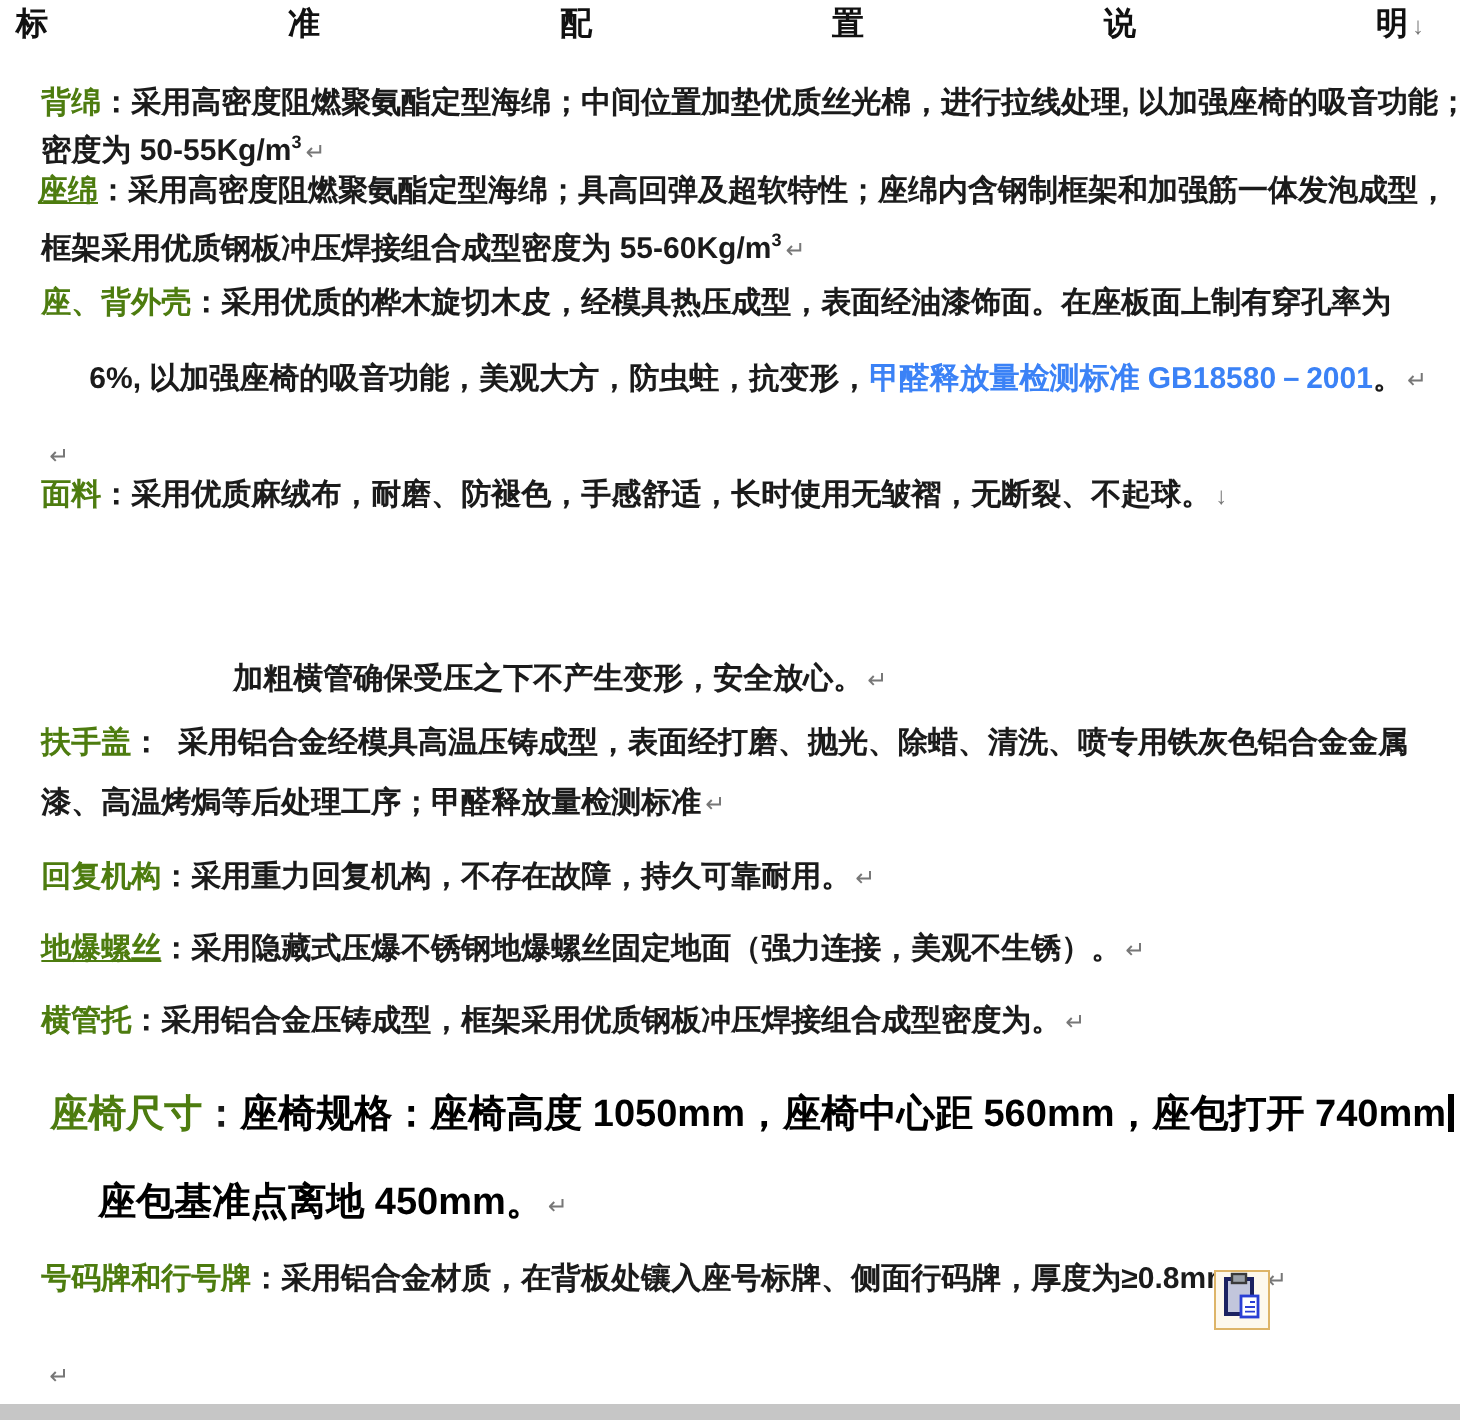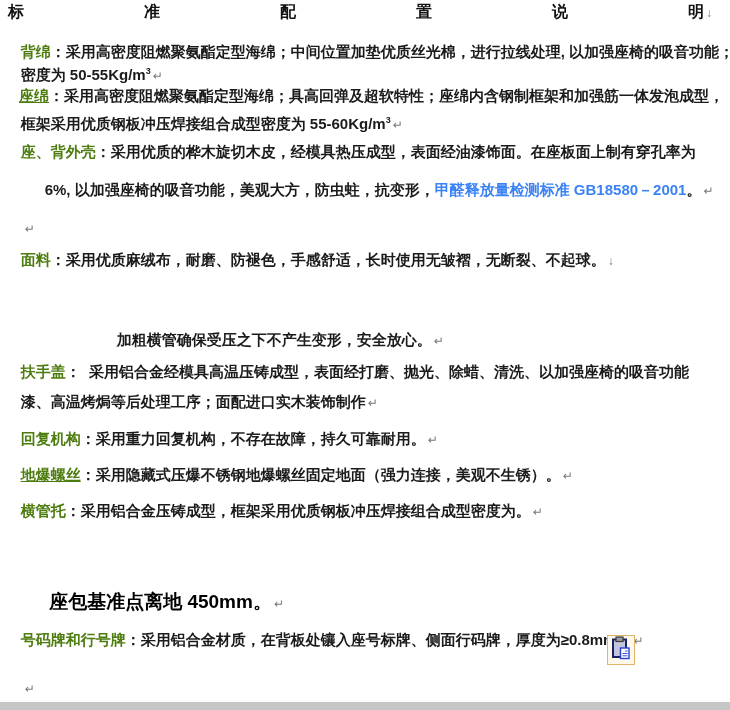--- a/index.html
+++ b/index.html
@@ -91,47 +91,50 @@
     <span class="h">座、背外壳</span><span>：</span><span>采用优质的桦木旋切木皮，经模具热压成型，表面经油漆饰面。在座板面上制有穿孔率为</span>
   </div>
   <div class="line" style="top:162px;left:28px;">
     <span>6%, 以加强座椅的吸音功能，美观大方，防虫蛀，抗变形，</span><span style="color:#3b82f6;">甲醛释放量检测标准 GB18580－2001</span><span>。</span><span class="mark">↵</span>
   </div>
 
   <div class="line" style="top:200px;left:6px;">
     <span class="mark">↵</span>
   </div>
 
-  <div class="line" style="top:232px;left:4px;">
+  <div class="line" style="top:220px;left:4px;">
     <span class="h">面料</span><span>：</span><span>采用优质麻绒布，耐磨、防褪色，手感舒适，长时使用无皱褶，无断裂、不起球。</span><span class="mark">↓</span>
   </div>
 
   <div class="line" style="top:312px;left:100px;">
     <span>加粗横管确保受压之下不产生变形，安全放心。</span><span class="mark">↵</span>
   </div>
 
   <div class="line" style="top:344px;left:4px;">
-    <span class="h">扶手盖</span><span>：</span><span>  采用铝合金经模具高温压铸成型，表面经打磨、抛光、除蜡、清洗、以加强座椅的吸音功能</span>
+    <span class="h">扶手盖</span><span>：</span><span>  采用铝合金经模具高温压铸成型，表面经打磨、抛光、除蜡、清洗、喷专用铁灰色铝合金金属</span>
   </div>
   <div class="line" style="top:374px;left:4px;">
-    <span>漆、高温烤焗等后处理工序；面配进口实木装饰制作</span><span class="mark">↵</span>
+    <span>漆、高温烤焗等后处理工序；甲醛释放量检测标准</span><span class="mark">↵</span>
   </div>
 
   <div class="line" style="top:411px;left:4px;">
     <span class="h">回复机构</span><span>：</span><span>采用重力回复机构，不存在故障，持久可靠耐用。</span><span class="mark">↵</span>
   </div>
 
   <div class="line" style="top:447px;left:4px;">
     <span class="h u">地爆螺丝</span><span>：</span><span>采用隐藏式压爆不锈钢地爆螺丝固定地面（强力连接，美观不生锈）。</span><span class="mark">↵</span>
   </div>
 
   <div class="line" style="top:483px;left:4px;">
     <span class="h">横管托</span><span>：</span><span>采用铝合金压铸成型，框架采用优质钢板冲压焊接组合成型密度为。</span><span class="mark">↵</span>
   </div>
 
+  <div class="line big" style="top:522px;left:4px;">
+    <span class="h">座椅尺寸</span><span>：</span><span style="color:#000;">座椅规格：</span><span style="color:#000;">座椅高度 1050mm，座椅中心距 560mm，座包打开 740mm</span><span class="cursor"></span>
+  </div>
   <div class="line big" style="top:566px;left:28px;color:#000;">
     <span>座包基准点离地 450mm。</span><span class="mark">↵</span>
   </div>
 
   <div class="line" style="top:612px;left:4px;">
     <span class="h">号码牌和行号牌</span><span>：</span><span>采用铝合金材质，在背板处镶入座号标牌、侧面行码牌，厚度为≥0.8mm。</span><span class="mark">↵</span>
   </div>
 
   <div class="paste-btn">
     <span>

